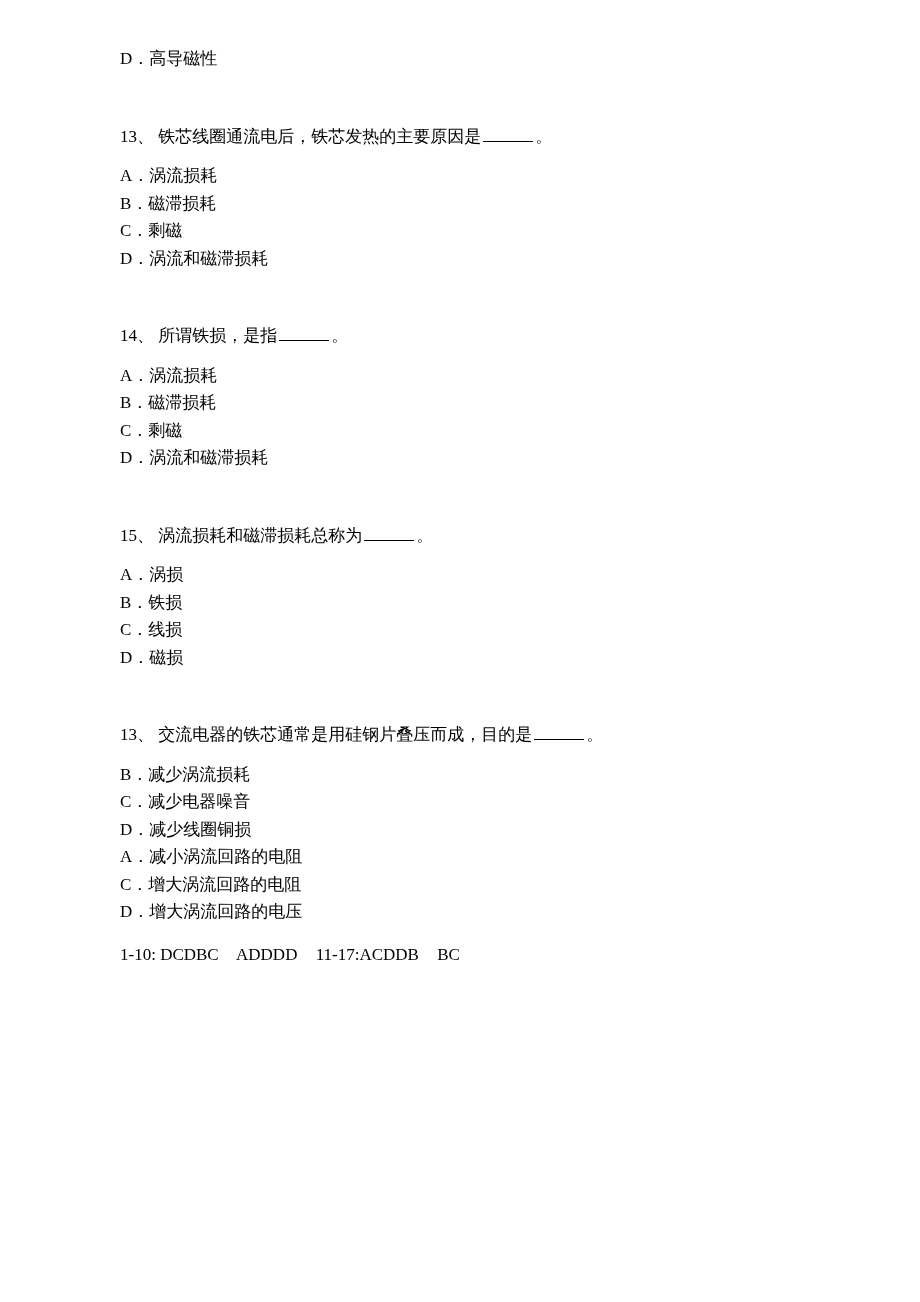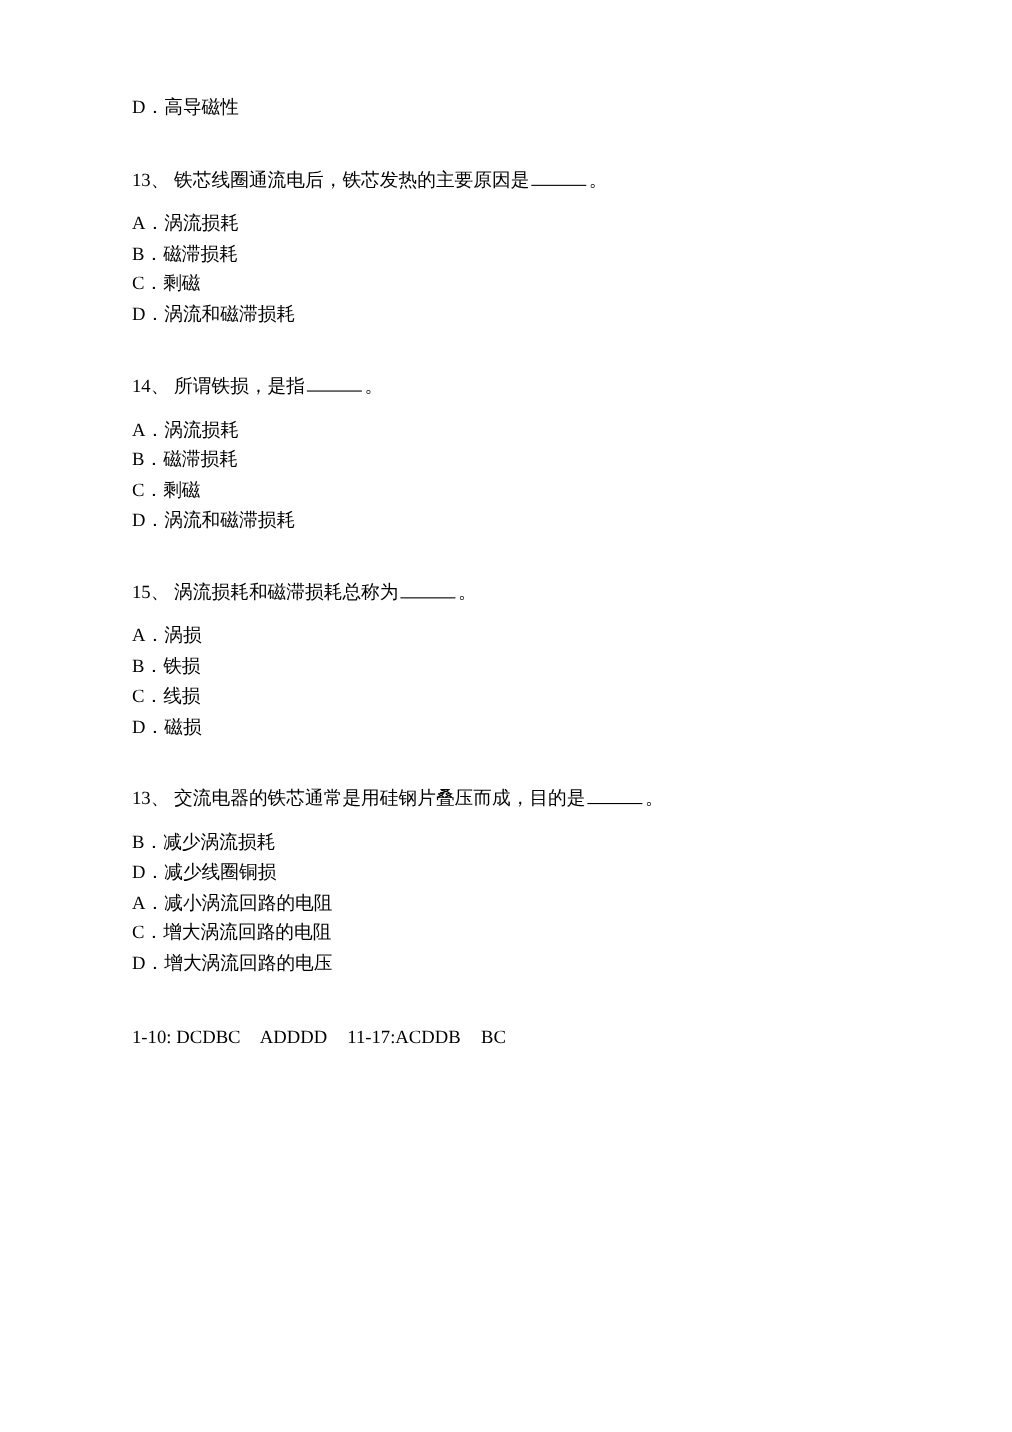--- a/index.html
+++ b/index.html
@@ -7,40 +7,40 @@
       padding: 0;
       background: #ffffff;
       font-family: "SimSun", "宋体", serif;
       font-size: 17px;
       line-height: 1.5;
       color: #000000;
     }
     .page {
       width: 920px;
       min-height: 1302px;
-      padding: 85px 120px 80px 120px;
+      padding: 46px 120px 80px 120px;
       box-sizing: border-box;
     }
     .option {
       margin: 2px 0;
     }
     .question-stem {
-      margin-top: 40px;
+      margin-top: 52px;
       margin-bottom: 14px;
     }
     .blank {
       display: inline-block;
       border-bottom: 1px solid #000;
       width: 50px;
       vertical-align: baseline;
       height: 1em;
       margin: 0 2px;
     }
     .answers {
-      margin-top: 42px;
+      margin-top: 17px;
     }
     .first-line {
       margin-top: 0;
     }
     .gap {
       display: inline-block;
       width: 14px;
     }
   </style>
 </head>
@@ -82,20 +82,21 @@
     <div class="option">C．线损</div>
     <div class="option">D．磁损</div>
   </div>
 
   <div>
     <div class="question-stem">
       <span>13、</span>
       <span>交流电器的铁芯通常是用硅钢片叠压而成，目的是</span><span class="blank"></span><span>。</span>
     </div>
     <div class="option">B．减少涡流损耗</div>
+    <div class="option">C．减少电器噪音</div>
     <div class="option">D．减少线圈铜损</div>
   </div>
 
   <div>
     <div class="option">A．减小涡流回路的电阻</div>
     <div class="option">C．增大涡流回路的电阻</div>
     <div class="option">D．增大涡流回路的电压</div>
   </div>
 
   <div class="answers">

